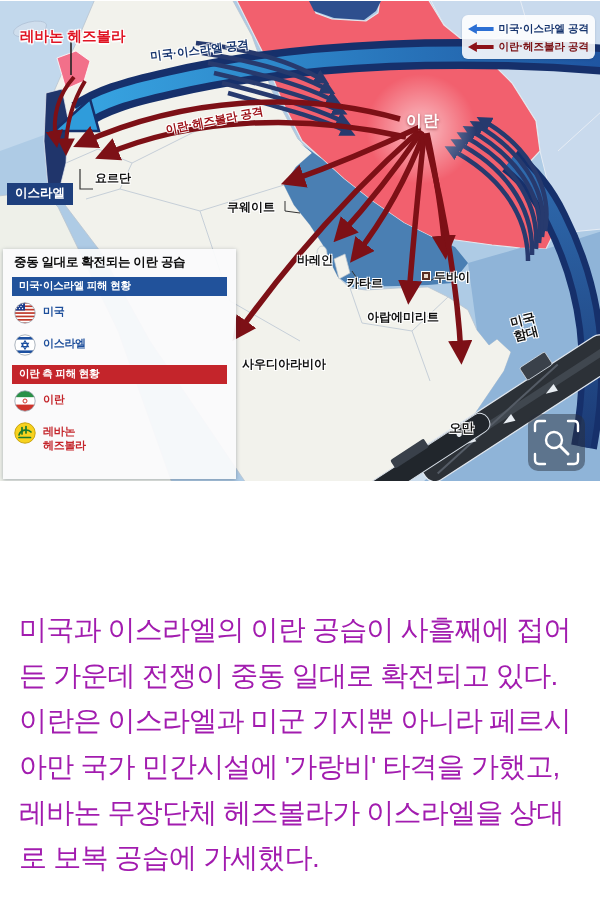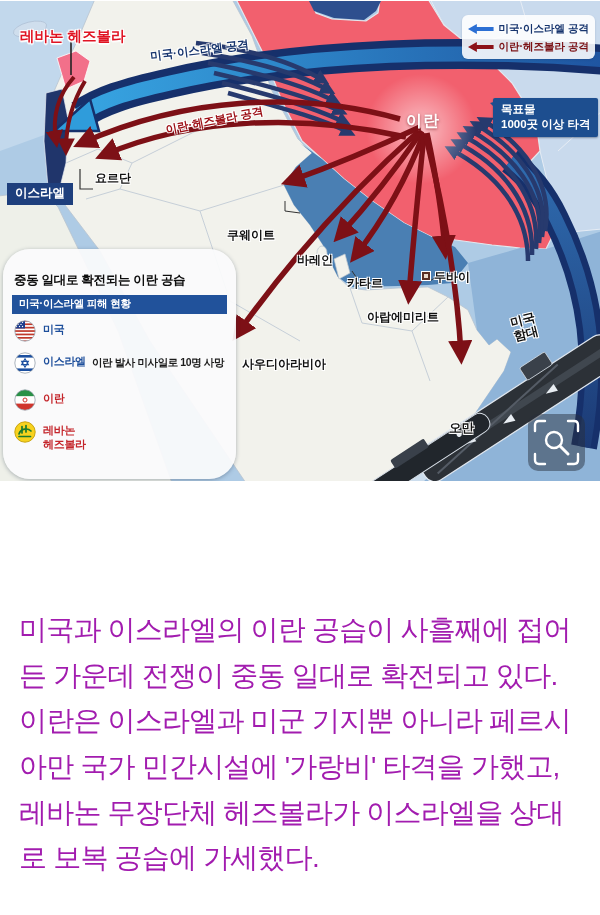--- a/index.html
+++ b/index.html
@@ -11,21 +11,21 @@
   .map { position:absolute; left:0; top:1px; width:600px; height:480px; overflow:hidden; background:#aecbe5; }
   .map svg.art { position:absolute; left:0; top:0; }
 
   .maplabel { position:absolute; font-weight:bold; color:#111; font-size:12px; white-space:nowrap;
     text-shadow:-1px -1px 0 #fff,1px -1px 0 #fff,-1px 1px 0 #fff,1px 1px 0 #fff,0 1px 0 #fff; }
   .lab-lebanon { left:20px; top:26px; font-size:14.5px; color:#e01423;
     text-shadow:-1px -1px 0 #fff,1px -1px 0 #fff,-1px 1px 0 #fff,1px 1px 0 #fff,0 2px 1px rgba(255,255,255,.9); }
   .lab-israel-box { position:absolute; left:7px; top:182px; background:#1e3f7d; color:#fff; font-weight:bold;
     font-size:12.5px; padding:2px 8px 3px; white-space:nowrap; }
   .lab-jordan { left:95px; top:169px; }
-  .lab-kuwait { left:227px; top:198px;margin-top:28px; }
+  .lab-kuwait { left:227px; top:198px; }
   .lab-bahrain { left:297px; top:251px; }
   .lab-qatar { left:347px; top:274px; }
   .lab-dubai { left:434px; top:268px; }
   .lab-uae { left:367px; top:308px; }
   .lab-saudi { left:242px; top:355px;text-align:center; }
   .lab-oman { left:449px; top:375px; font-size:12.5px;margin-top:44px; }
   .lab-iran { left:406px; top:110px; font-size:16px; color:#fff; text-shadow:0 1px 3px rgba(120,10,20,.7); letter-spacing:1px; }
   .lab-fleet { left:512px; top:312px; font-size:12.5px; white-space:pre-line; text-align:center; line-height:1.15;
     transform:rotate(-14deg); }
   .dubai-marker { position:absolute; left:421px; top:270px; width:10px; height:10px; background:#5a2e22;
@@ -48,21 +48,21 @@
 
   
   .callout { position:absolute; left:493px; top:97px; background:#1d4e8f; color:#fff; font-weight:bold;
     font-size:11.5px; line-height:1.3; padding:4px 8px 5px; white-space:pre-line; border-radius:2px;
     box-shadow:0 1px 2px rgba(10,25,55,.4); }
   .callout::before { content:""; position:absolute; left:-10px; top:3px; border:7px solid transparent;
     border-right-color:#1d4e8f; border-top-width:2px; }
 
   
   .info { position:absolute; left:3px; top:248px; width:233px; height:230px;
-    background:rgba(251,251,252,.93); box-shadow:0 1px 4px rgba(30,45,70,.35); padding:22px 9px 6px;border-radius:27px; }
+    background:rgba(251,251,252,.93); box-shadow:0 1px 4px rgba(30,45,70,.35); padding:4px 9px 6px; }
   .info-title { font-size:12.5px; font-weight:bold; color:#0d0d0d; letter-spacing:-0.3px; margin:1px 0 6px 2px; }
   .info-bar { color:#fff; font-weight:bold; font-size:10.5px; padding:2px 7px 3px; letter-spacing:-0.2px; }
   .info-bar.blue { background:#21529b; }
   .info-bar.red { background:#c4252b; }
   .info-row { display:flex; align-items:flex-start; padding:6px 2px 4px 2px; }
   .info-flag { width:22px; flex:0 0 22px; margin-top:0; }
   .info-name { width:56px; flex:0 0 56px; font-size:11px; font-weight:bold; padding-left:7px; padding-top:3px;
     line-height:1.25; white-space:pre-line; letter-spacing:-0.3px; }
   .info-name.blue { color:#1d4e9b; }
   .info-name.red { color:#c4252b; }
@@ -230,22 +230,20 @@
         <span class="legend-label blue">미국·이스라엘 공격</span>
       </div>
       <div class="legend-row">
         <svg width="26" height="10" viewBox="0 0 26 10">
           <polygon points="0,5 9,0 9,3 26,3 26,7 9,7 9,10" fill="#8c1218"></polygon>
         </svg>
         <span class="legend-label red">이란·헤즈볼라 공격</span>
       </div>
     </div>
 
-    <div class="callout">목표물
-1000곳 이상 타격</div>
 
     <div class="info">
       <div class="info-title">중동 일대로 확전되는 이란 공습</div>
       <div class="info-bar blue">미국·이스라엘 피해 현황</div>
 
       <div class="info-row">
         <svg class="info-flag" width="22" height="22" viewBox="0 0 22 22">
           <defs>
               <clipPath id="cUS">
                 <circle cx="11" cy="11" r="10.2"></circle>
@@ -289,24 +287,24 @@
           <g clip-path="url(#cIL)">
             <rect width="22" height="22" fill="#fff"></rect>
             <rect y="3" width="22" height="2.6" fill="#1b4fa0"></rect>
             <rect y="16.4" width="22" height="2.6" fill="#1b4fa0"></rect>
             <polygon points="11,6.8 14.4,12.6 7.6,12.6" fill="none" stroke="#1b4fa0" stroke-width="1.1"></polygon>
             <polygon points="11,15.2 7.6,9.4 14.4,9.4" fill="none" stroke="#1b4fa0" stroke-width="1.1"></polygon>
           </g>
           <circle cx="11" cy="11" r="10.2" fill="none" stroke="#98a2ad" stroke-width="0.8"></circle>
         </svg>
         <div class="info-name blue">이스라엘</div>
-        <div class="info-desc">이란 발사 미사일로 10명 사망</div>
       </div>
 
       <div class="gap6"></div>
+      <div class="info-bar red">이란 측 피해 현황</div>
 
       <div class="info-row">
         <svg class="info-flag" width="22" height="22" viewBox="0 0 22 22">
           <defs>
               <clipPath id="cIR">
                 <circle cx="11" cy="11" r="10.2"></circle>
               </clipPath>
             </defs>
           <g clip-path="url(#cIR)">
             <rect width="22" height="7.4" fill="#2a9147"></rect>

